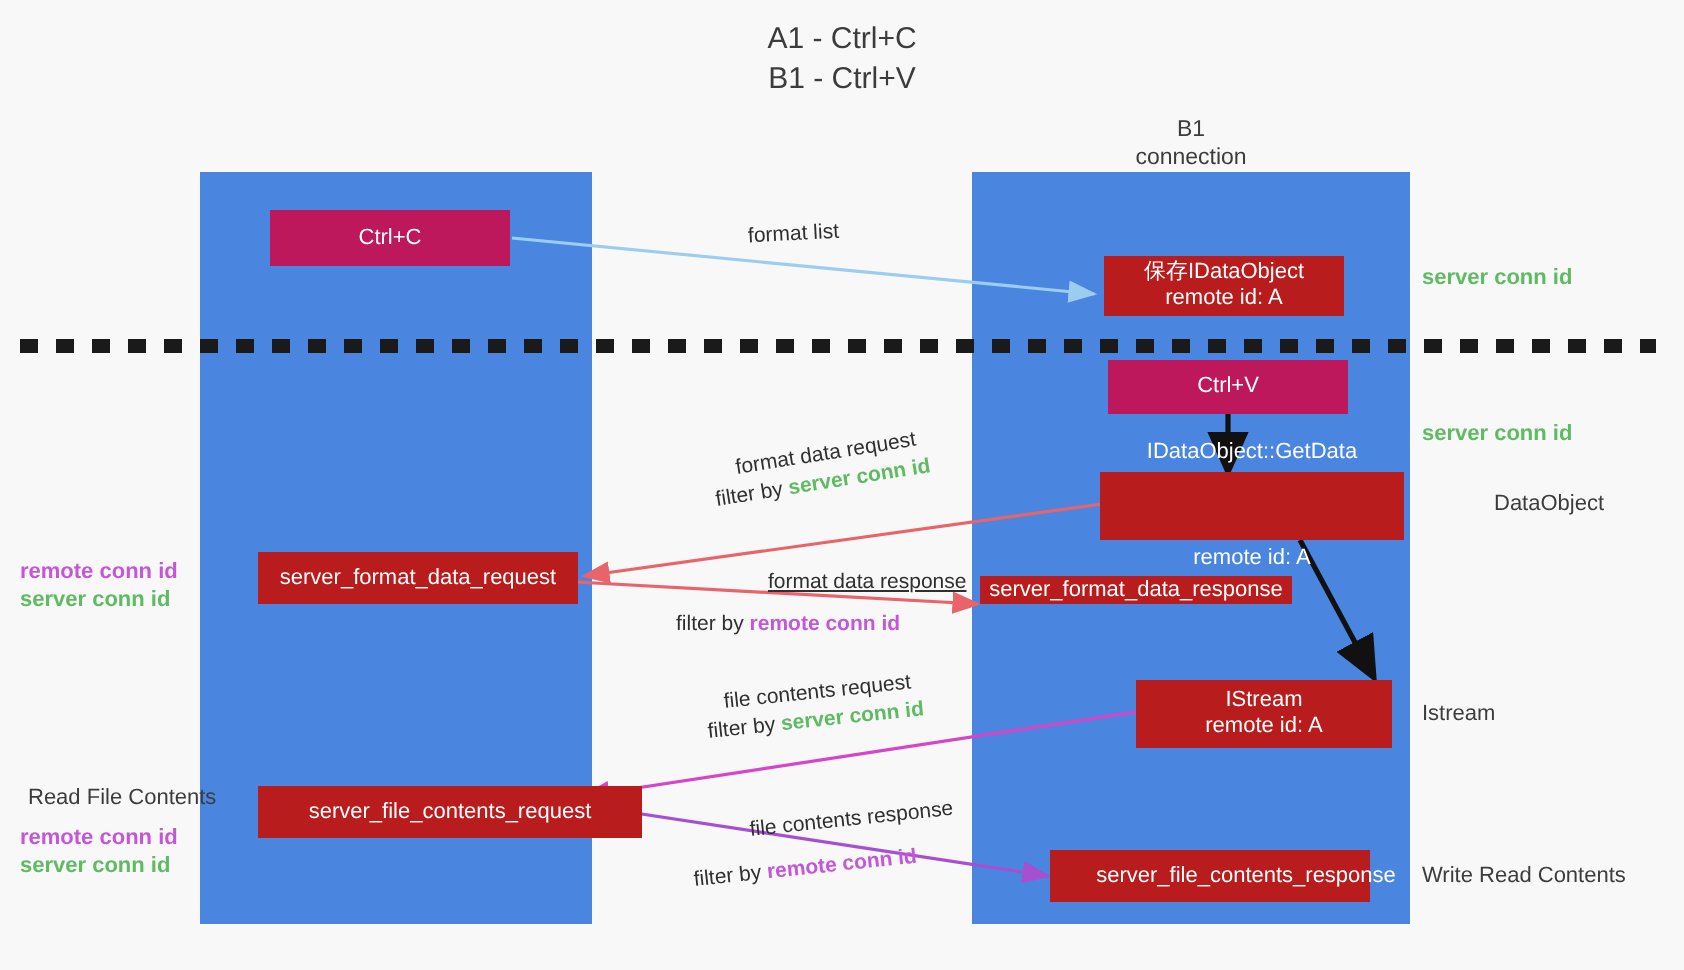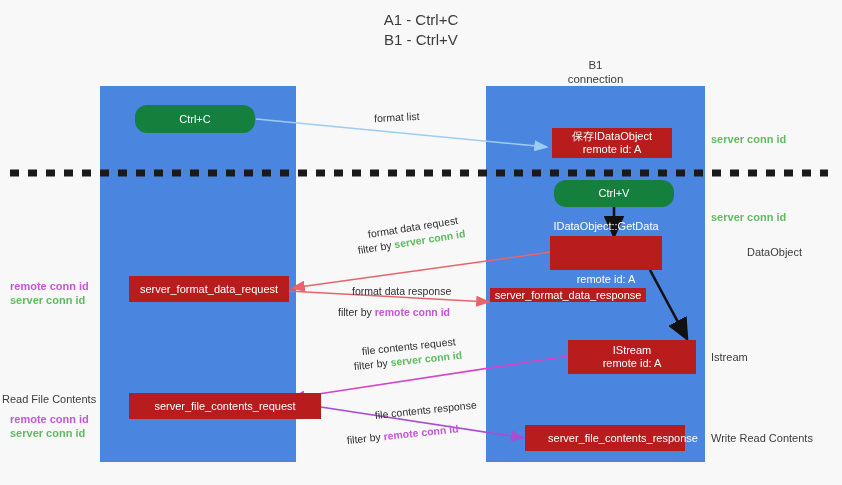--- a/index.html
+++ b/index.html
@@ -28,21 +28,21 @@
   .lane{background:#4a86e0;}
 
   
   .node{
     box-sizing:border-box;
     display:flex;align-items:center;justify-content:center;
     text-align:center;color:#ffffff;
     font-size:11px;line-height:13px;
     padding:2px 4px;
   }
-  .node.green{background:#15803d;border-radius:12px;}
+  .node.green{background:#be185d;}
   .node.orange{background:#b91c1c;}
   .node .l2{display:block;}
 
   
   .lbl{
     font-size:10.5px;line-height:13px;color:#2f2f2f;
     white-space:nowrap;
   }
   .lbl.rot-a{transform:rotate(-9deg);transform-origin:left center;}
   .lbl.rot-b{transform:rotate(-6deg);transform-origin:left center;}
@@ -118,21 +118,21 @@
 
   <div class="abs node orange" style="left:552px;top:128px;width:120px;height:30px;flex-direction:column;">
     <span>保存IDataObject</span>
     <span class="l2">remote id: A</span>
   </div>
 
   <div class="abs node green" style="left:554px;top:180px;width:120px;height:27px;">
     <span>Ctrl+V</span>
   </div>
 
-  <div class="abs node orange" style="left:550px;top:236px;width:112px;height:34px;flex-direction:column;gap:40px;">
+  <div class="abs node orange" style="left:550px;top:236px;width:152px;height:34px;flex-direction:column;gap:40px;">
     <span>IDataObject::GetData</span>
     <span class="l2">remote id: A</span>
   </div>
 
   <div class="abs node orange" style="left:129px;top:276px;width:160px;height:26px;">
     <span>server_format_data_request</span>
   </div>
 
   <div class="abs node orange" style="left:490px;top:288px;width:156px;height:14px;">
     <span>server_format_data_response</span>
@@ -155,21 +155,21 @@
     <span>format list</span>
   </div>
 
   <div class="abs lbl rot-a" style="left:368px;top:228px;">
     <span>format data request</span>
   </div>
   <div class="abs lbl rot-a" style="left:358px;top:244px;">
     <span>filter by </span><span class="green-t">server conn id</span>
   </div>
 
-  <div class="abs lbl" style="left:352px;top:285px;">
+  <div class="abs lbl" style="left:384px;top:285px;text-decoration:underline;">
     <span>format data response</span>
   </div>
   <div class="abs lbl" style="left:338px;top:306px;">
     <span>filter by </span><span class="purple-t">remote conn id</span>
   </div>
 
   <div class="abs lbl rot-b" style="left:362px;top:345px;">
     <span>file contents request</span>
   </div>
   <div class="abs lbl rot-b" style="left:354px;top:360px;">
@@ -185,17 +185,17 @@
 
   <div class="abs side green" style="left:711px;top:132px;">server conn id</div>
   <div class="abs side green" style="left:711px;top:210px;">server conn id</div>
   <div class="abs side grey" style="left:711px;top:245px;padding-left:36px;">DataObject</div>
   <div class="abs side grey" style="left:711px;top:350px;">Istream</div>
   <div class="abs side grey" style="left:711px;top:431px;">Write Read Contents</div>
 
   <div class="abs side purple" style="left:10px;top:279px;">remote conn id</div>
   <div class="abs side green" style="left:10px;top:293px;">server conn id</div>
 
-  <div class="abs side grey" style="left:2px;top:392px;">Read File Contents</div>
+  <div class="abs side grey" style="left:14px;top:392px;">Read File Contents</div>
   <div class="abs side purple" style="left:10px;top:412px;">remote conn id</div>
   <div class="abs side green" style="left:10px;top:426px;">server conn id</div>
 
 </div>
 
 </body></html>

